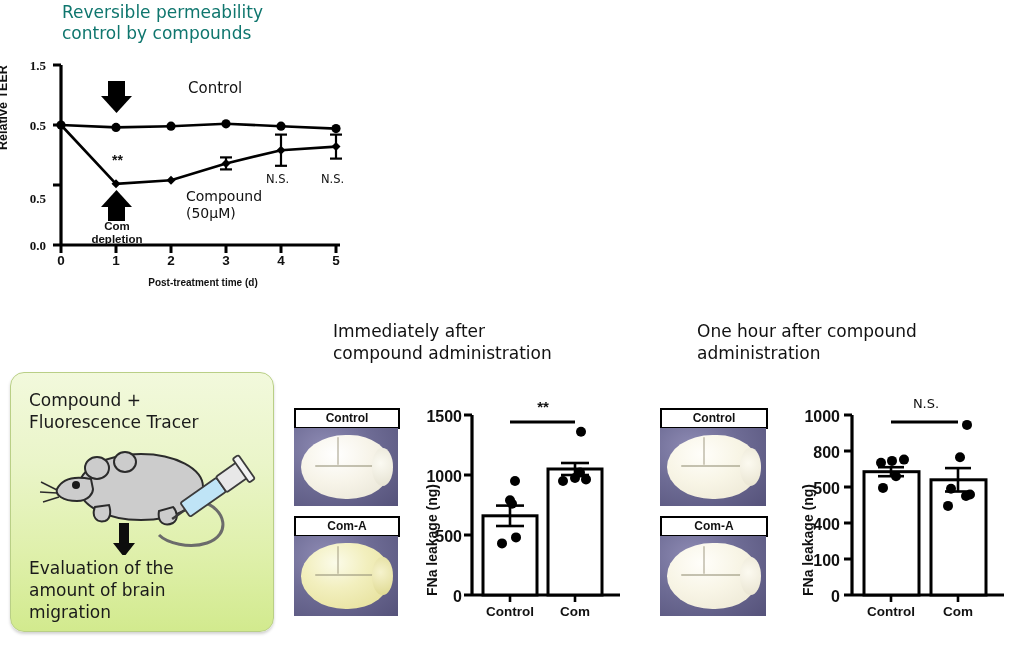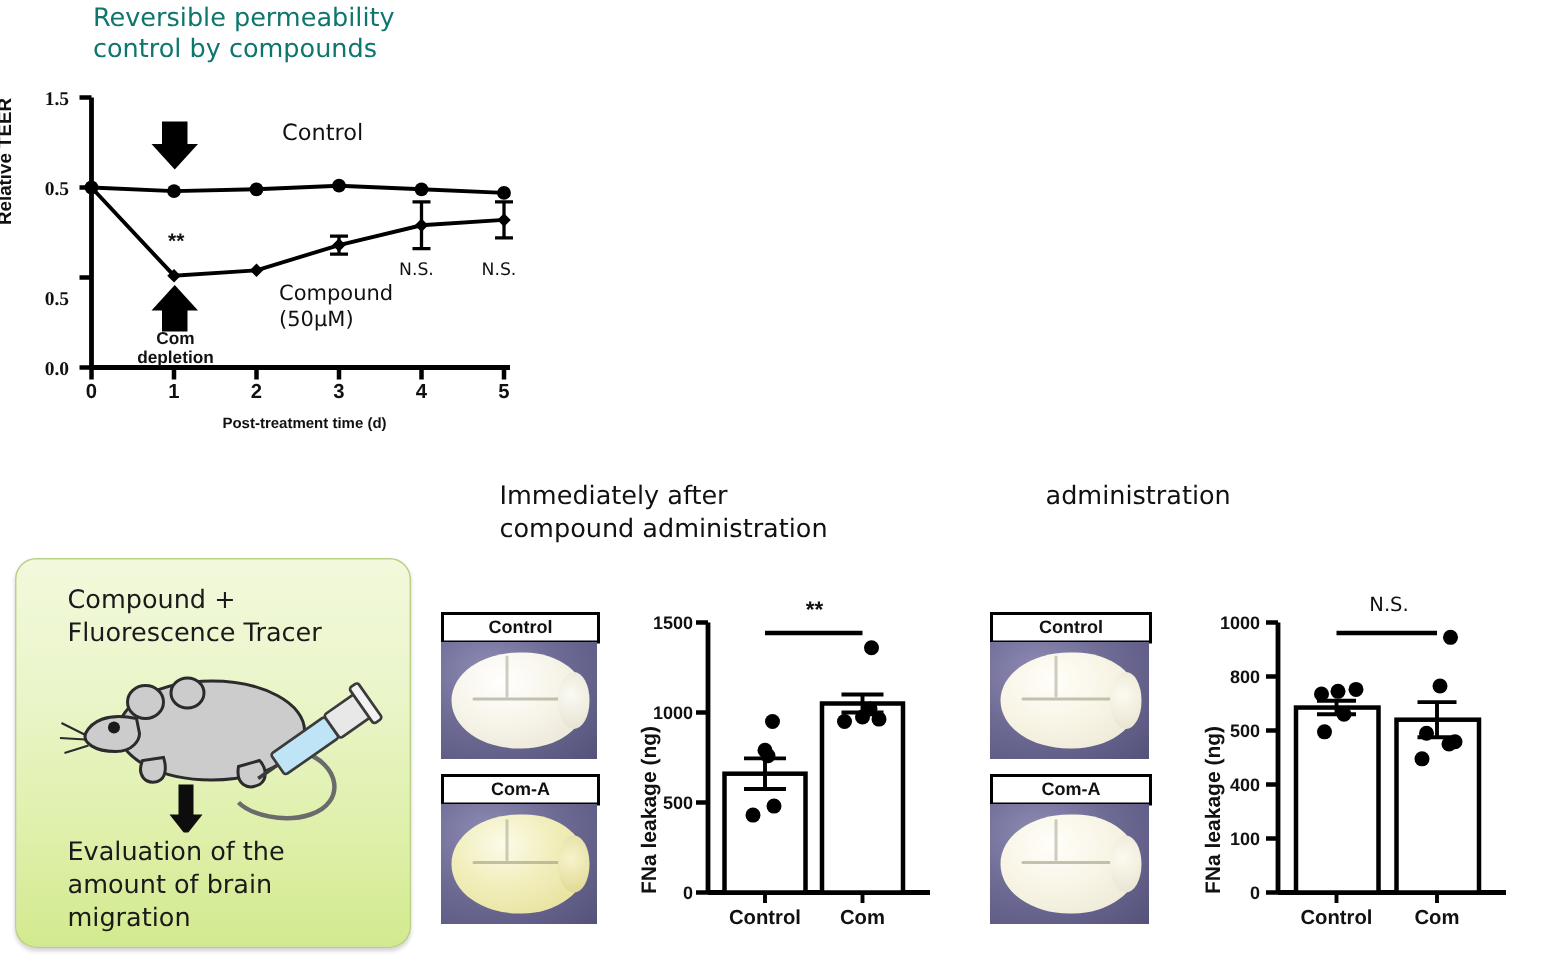--- a/index.html
+++ b/index.html
@@ -29,21 +29,21 @@
   .ns{position:absolute;font-size:11.5px;font-family:"DejaVu Sans",sans-serif;}
   .depl{position:absolute;font-weight:bold;font-size:11.5px;line-height:13px;
      text-align:center;font-family:"Liberation Sans",sans-serif;}
 
   
   #greenbox{left:10px;top:372px;width:262px;height:258px;border-radius:14px;
      border:1px solid #b9cf86;
      background:linear-gradient(180deg,#f2f9dc 0%,#eaf5c9 35%,#dff0ab 70%,#d2ea8e 100%);
      box-shadow:0 2px 3px rgba(0,0,0,.18);}
   .gb-text{position:absolute;font-size:17px;line-height:22px;
-     font-family:"DejaVu Sans",sans-serif;color:#1a1a1a;margin-left:16px;}
+     font-family:"DejaVu Sans",sans-serif;color:#1a1a1a;}
 
   
   .sec-head{position:absolute;font-size:17px;line-height:22px;
      font-family:"DejaVu Sans",sans-serif;color:#111;}
 
   
   .photo-label{position:absolute;border:2.5px solid #000;background:#fff;
      font-weight:bold;font-size:12px;font-family:"Liberation Sans",sans-serif;
      text-align:center;line-height:17px;height:17px;}
   .brain-ph{position:absolute;overflow:hidden;background:#6b6a93;}
@@ -58,21 +58,21 @@
   .brain-ph .cb{position:absolute;right:5%;top:26%;width:20%;height:48%;
      border-radius:50%;}
   .brain-white .brain{background:radial-gradient(ellipse at 38% 30%,#ffffff 0%,#f7f4e9 45%,#e6e2d2 100%);}
   .brain-white .cb{background:radial-gradient(circle at 40% 40%,#fbfaf2,#e4e0cf);}
   .brain-yellow .brain{background:radial-gradient(ellipse at 38% 30%,#fbfbe9 0%,#f2efbe 40%,#e3dd92 100%);}
   .brain-yellow .cb{background:radial-gradient(circle at 40% 40%,#f6f3cd,#ddd78c);}
   .brain-cream .brain{background:radial-gradient(ellipse at 38% 30%,#fffefa 0%,#f8f5e6 45%,#eae5d1 100%);}
   .brain-cream .cb{background:radial-gradient(circle at 40% 40%,#fcfaf0,#e7e2ce);}
 
   
-  .bc-ytick{position:absolute;right:0;font-weight:bold;font-size:12px;
+  .bc-ytick{position:absolute;right:0;font-weight:bold;font-size:16px;
      font-family:"Liberation Sans",sans-serif;text-align:right;width:40px;}
   .bc-xtick{position:absolute;font-weight:bold;font-size:13.5px;
      font-family:"Liberation Sans",sans-serif;text-align:center;}
   .bc-ylab{position:absolute;transform:rotate(-90deg);transform-origin:left top;
      font-weight:bold;font-size:14px;font-family:"Liberation Sans",sans-serif;white-space:nowrap;}
   .bc-sig{position:absolute;font-weight:bold;font-size:15px;
      font-family:"Liberation Sans",sans-serif;text-align:center;}
   .bc-ns{position:absolute;font-size:13px;font-family:"DejaVu Sans",sans-serif;text-align:center;}
 </style>
 </head>
@@ -295,20 +295,21 @@
 
     <line x1="100" y1="22" x2="165" y2="22" stroke="#000" stroke-width="3"></line>
   </svg>
 
   <div class="bc-sig" style="left:108px;top:-2px;width:50px;">**</div>
   <div class="bc-xtick" style="left:62px;top:204px;width:76px;">Control</div>
   <div class="bc-xtick" style="left:135px;top:204px;width:60px;">Com</div>
 </div>
 
 <div class="sec-head" style="left:697px;top:320px;width:320px;">
+  <div>One hour after compound</div>
   <div>administration</div>
 </div>
 
 <div class="photo-label" style="left:660px;top:408px;width:104px;">Control</div>
 <div class="brain-ph brain-cream" style="left:660px;top:428px;width:106px;height:78px;">
   <div class="bg"></div>
     <div class="brain"></div>
     <div class="fiss"></div>
     <div class="fiss2"></div>
     <div class="cb"></div>

